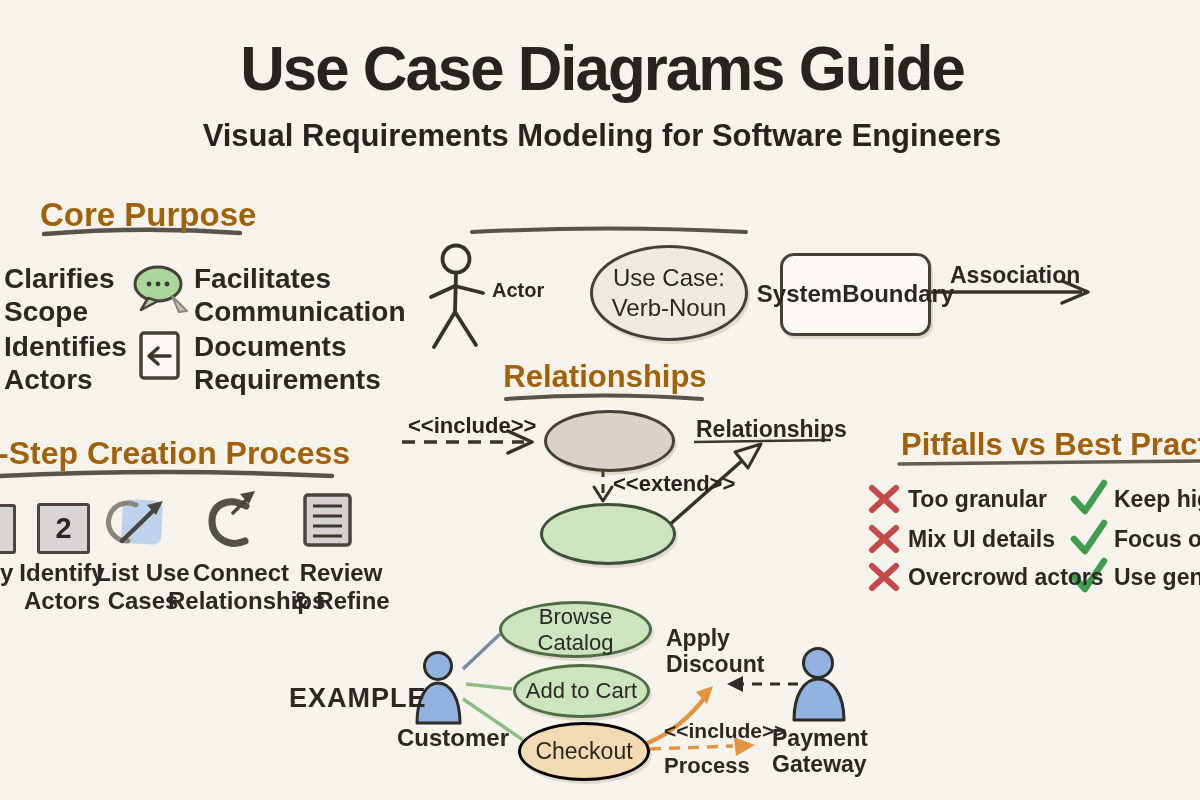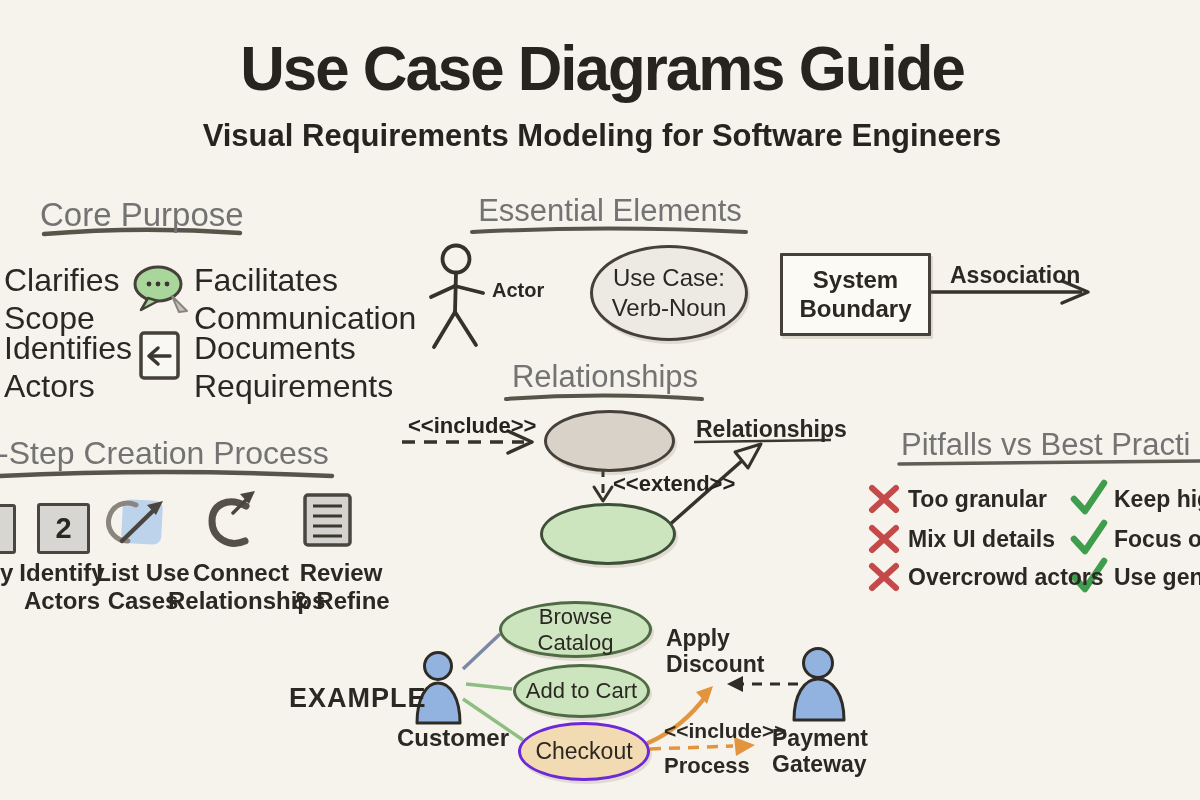--- a/index.html
+++ b/index.html
@@ -13,41 +13,41 @@
   .b{font-weight:700}
   .nowrap{white-space:nowrap}
 
   #sketch{position:absolute;left:0;top:0;z-index:0}
   .layer{position:absolute;left:2px;top:0;width:1200px;height:800px;z-index:1;pointer-events:none}
 
   .title{left:0;top:32px;width:1200px;text-align:center;font-size:63px;font-weight:700;
          letter-spacing:-2px;transform:scaleX(.98);color:#27241f}
   .subtitle{left:0;top:118px;width:1200px;text-align:center;font-size:31px;font-weight:700;color:#27241f}
 
-  .h2{font-size:31px;font-weight:400;color:#737373;white-space:nowrap}
-  .item{font-size:32px;font-weight:400;line-height:1.18;color:#2b2823}
+  .h2{font-size:31px;font-weight:700;color:#a16207;white-space:nowrap}
+  .item{font-size:28px;font-weight:700;line-height:1.18;color:#2b2823}
 
   .ellipse{position:absolute;border-radius:50%;display:flex;flex-direction:column;
            align-items:center;justify-content:center;font-weight:400;text-align:center;
            box-shadow:2px 3px 0 rgba(120,110,90,.18)}
   .el-usecase{left:588px;top:245px;width:152px;height:90px;background:var(--use-case-fill);
               border:3.5px solid #45413a;font-size:24px;line-height:1.25}
   .el-gray{left:542px;top:410px;width:125px;height:56px;background:var(--ellipse-gray-fill);
            border:3px solid #45413a}
   .el-green{left:538px;top:503px;width:130px;height:56px;background:var(--ellipse-green-fill);
             border:3px solid #3e4f37}
   .el-browse{left:497px;top:601px;width:147px;height:51px;background:var(--ellipse-green-fill);
              border:3px solid #4e6b44;font-size:22px}
   .el-cart{left:511px;top:664px;width:131px;height:48px;background:var(--ellipse-green-fill);
            border:3px solid #4e6b44;font-size:22px}
   .el-checkout{left:516px;top:722px;width:126px;height:53px;background:var(--ellipse-tan-fill);
-               border:3px solid #6d28d9;font-size:23px}
+               border:3px solid #000000;font-size:23px}
 
   .boundary{left:778px;top:253px;width:145px;height:77px;background:#fbfaf5;
-            border:3.5px solid #45413a;border-radius:1px;display:flex;flex-direction:column;
+            border:3.5px solid #45413a;border-radius:14px;display:flex;
             align-items:center;justify-content:center;font-size:24px;font-weight:700;line-height:1.2;
             box-shadow:2px 3px 0 rgba(120,110,90,.2)}
 
   .rel-label{font-size:22px;font-weight:700;color:#26231e;white-space:nowrap}
   .step-label{font-size:24px;font-weight:700;line-height:1.15;text-align:center}
   .badge-box{left:35px;top:503px;width:47px;height:45px;background:#d8d6d2;border:3.5px solid #4a463f;
              border-radius:3px;display:flex;align-items:center;justify-content:center;
              font-size:29px;font-weight:700}
   .cutoff-box{left:-14px;top:504px;width:22px;height:44px;background:#d8d6d2;border:3.5px solid #4a463f;border-radius:3px}
 
@@ -194,21 +194,20 @@
   </div>
   <div class="abs item" style="left:2px;top:330px">
     <div>Identifies</div>
     <div>Actors</div>
   </div>
   <div class="abs item" style="left:192px;top:330px">
     <div>Documents</div>
     <div>Requirements</div>
   </div>
 
-  <div class="abs h2" style="left:408px;top:193px;width:400px;text-align:center">Essential Elements</div>
   <div class="abs b" style="left:490px;top:279px;font-size:20px">Actor</div>
   <div class="ellipse el-usecase">
     <div>Use Case:</div>
     <div>Verb-Noun</div>
   </div>
   <div class="abs boundary">
     <div>System</div>
     <div>Boundary</div>
   </div>
   <div class="abs b" style="left:948px;top:262px;font-size:23px">Association</div>

